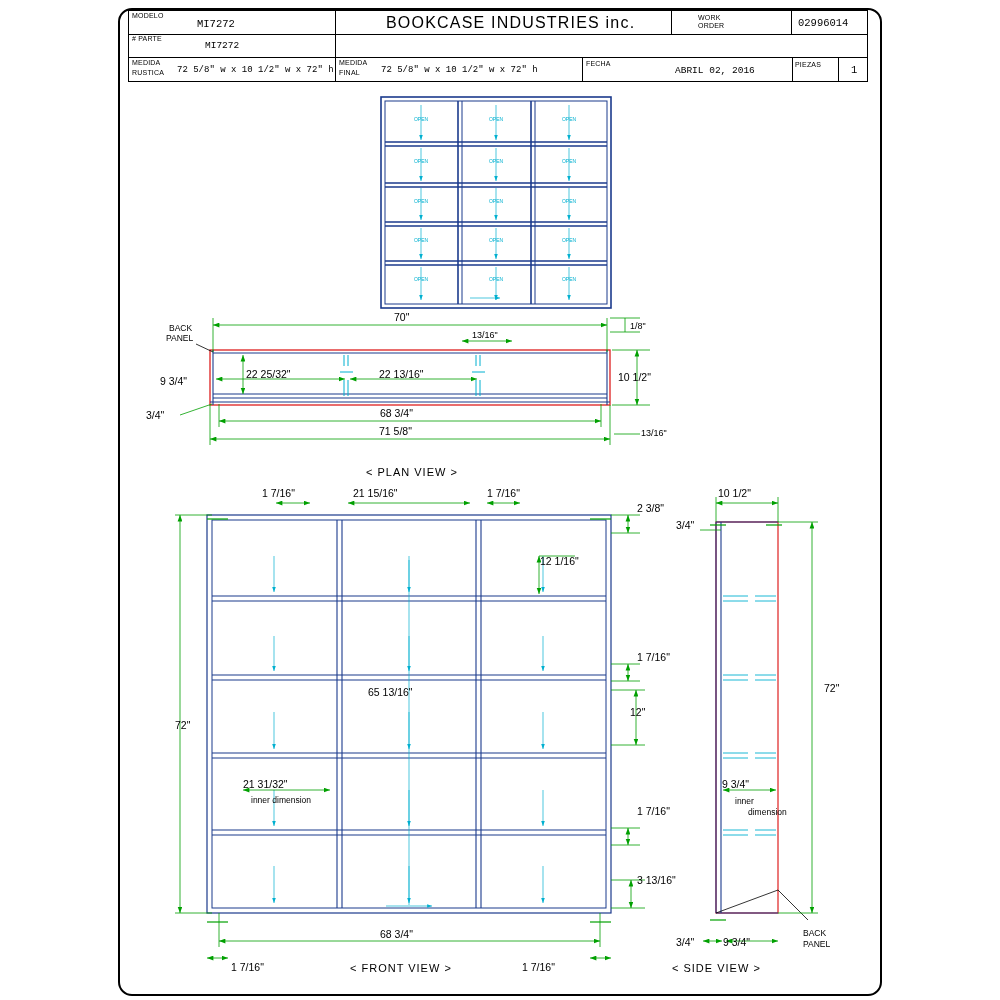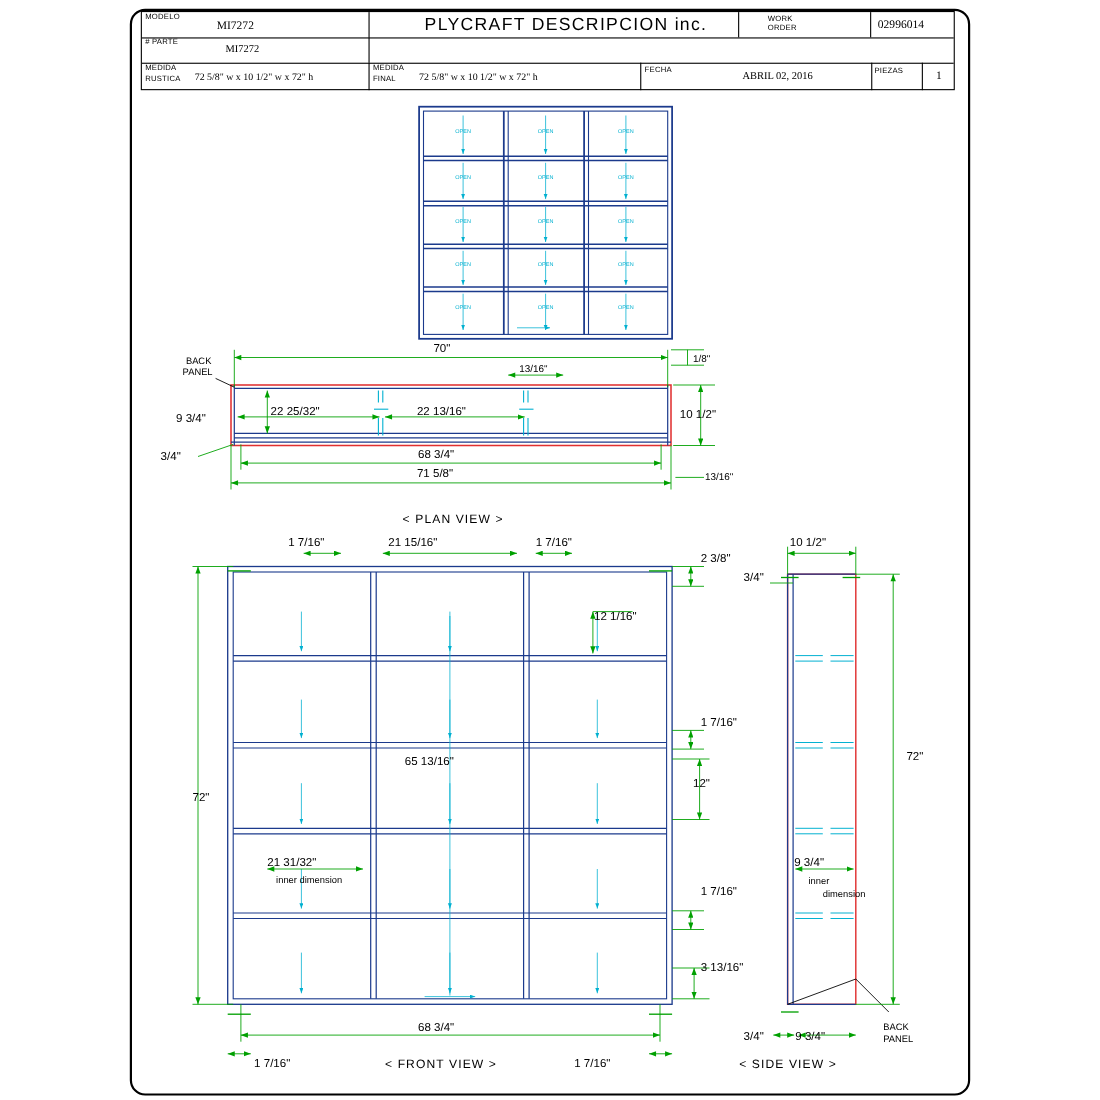--- a/index.html
+++ b/index.html
@@ -2,21 +2,21 @@
 <html><head>
 <meta charset="utf-8">
 <style>
   html,body{margin:0;padding:0;background:#ffffff;}
   body{width:1000px;height:1000px;font-family:"Liberation Sans",sans-serif;color:#000;}
   #sheet{position:relative;width:1000px;height:1000px;overflow:hidden;}
   .frame{position:absolute;left:118px;top:8px;width:760px;height:984px;border:2px solid #000;border-radius:14px;}
   .tb{position:absolute;left:128px;top:10px;width:740px;height:72px;border:1px solid #000;box-sizing:border-box;}
   .cell{position:absolute;box-sizing:border-box;border-right:1px solid #000;height:100%;}
   .lab{position:absolute;left:3px;top:1px;font-size:7px;letter-spacing:.2px;line-height:8px;}
-  .val{position:absolute;font-size:10.5px;font-family:Liberation Serif, serif;}
+  .val{position:absolute;font-size:10.5px;font-family:Liberation Mono, monospace;}
   .hline{position:absolute;background:#000;height:1px;left:0;width:100%;}
   .title{position:absolute;font-size:16px;letter-spacing:1.2px;}
   .vwlabel{position:absolute;font-size:11px;letter-spacing:1px;}
   .dim{position:absolute;font-size:10.5px;white-space:nowrap;}
   .dim.sm{font-size:9px;}
   svg{position:absolute;left:0;top:0;overflow:visible;}
   .note{position:absolute;font-size:8.5px;line-height:10px;}
 </style>
 </head>
 <body>
@@ -27,21 +27,21 @@
 
   <div class="tb">
     <div class="hline" style="top:23px;"></div>
     <div class="hline" style="top:46px;"></div>
 
     <div class="cell" style="left:0;top:0;width:207px;height:23px;">
       <div class="lab">MODELO</div>
       <div class="val" style="left:68px;top:7px;">MI7272</div>
     </div>
     <div class="cell" style="left:207px;top:0;width:336px;height:23px;">
-      <div class="title" style="left:50px;top:3px;">PLYCRAFT  DESCRIPCION  inc.</div>
+      <div class="title" style="left:50px;top:3px;">BOOKCASE  INDUSTRIES  inc.</div>
     </div>
     <div class="cell" style="left:543px;top:0;width:120px;height:23px;">
       <div class="lab" style="left:26px;top:3px;">WORK</div>
       <div class="lab" style="left:26px;top:11px;">ORDER</div>
     </div>
     <div class="cell" style="left:663px;top:0;width:77px;height:23px;border-right:none;">
       <div class="val" style="left:6px;top:6px;">02996014</div>
     </div>
 
     <div class="cell" style="left:0;top:23px;width:207px;height:23px;">

